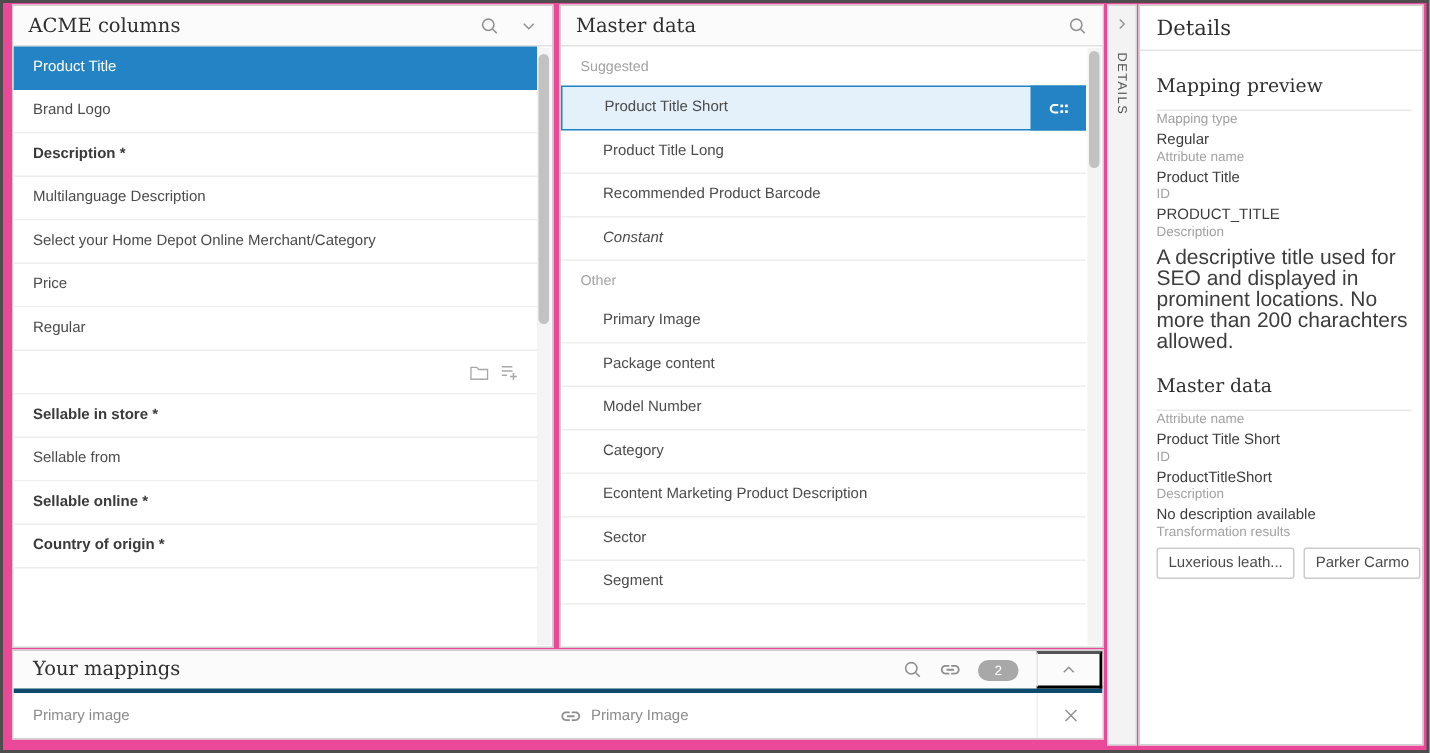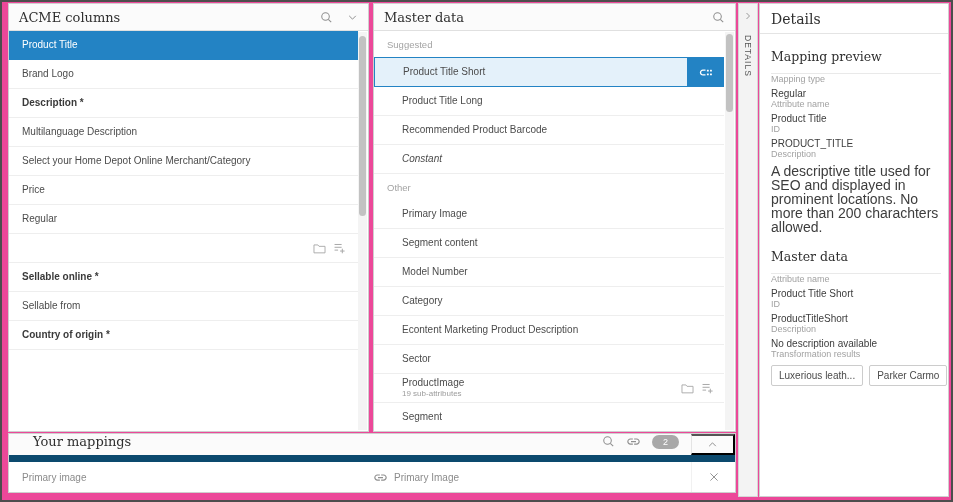--- a/index.html
+++ b/index.html
@@ -60,22 +60,22 @@
   .rp-value { margin-top:4px; font-size:10px; color:#3d3d3d; }
   .rp-desc { margin-top:5px; font-size:14px; line-height:14px; color:#3d3d3d; }
   .acme-logo { display:flex; align-items:center; gap:6px; padding-right:3px; }
   .acme-bars { display:flex; align-items:center; gap:2px; }
   .acme-bars i { display:block; width:2.5px; background:#e11b2e; border-radius:1px; }
   .acme-text { font-size:7px; font-weight:bold; letter-spacing:2.5px; color:#3a3a3a; }
   .chips { display:flex; gap:6px; margin-top:6px; }
   .chip { border:1px solid #cccccc; border-radius:2px; background:#fff; padding:4px 7px;
           font-size:10px; color:#4b4b4b; white-space:nowrap; }
   
-  .bp-header { height:28px; background:#fbfbfb; border-bottom:7px solid #0c4a6e;
-               display:flex; align-items:flex-start; padding:0 0 0 24px; position:relative; }
+  .bp-header { height:28px; background:#fbfbfb; border-bottom:3px solid #0c4a6e;
+               display:flex; align-items:center; padding:0 0 0 13px; position:relative; }
   .bp-icons { margin-left:auto; display:flex; align-items:center; gap:11px; padding-right:56px; }
   .badge { min-width:27px; height:14px; border-radius:8px; background:#a8a8a8; color:#fff;
            font-size:9px; display:flex; align-items:center; justify-content:center; }
   .bp-collapse { position:absolute; right:0; top:0; bottom:0; width:44px; border-left:1px solid #e4e4e4;
                  display:flex; align-items:center; justify-content:center; background:none; cursor:pointer; }
   .map-row { height:31px; border-bottom:1px solid #efefef; position:relative;
              display:flex; align-items:center; font-size:10px; color:#8b8b8b; }
   .map-row .src { padding-left:13px; }
   .map-row .tgt { position:absolute; left:364px; display:flex; align-items:center; gap:6px; }
   .map-row .close-btn { position:absolute; right:0; top:0; bottom:0; width:44px; background:none;
@@ -156,26 +156,31 @@
                   <line x1="2" y1="11.5" x2="7" y2="11.5"></line>
                   <line x1="13" y1="9.5" x2="13" y2="16"></line>
                   <line x1="9.8" y1="12.8" x2="16.2" y2="12.8"></line>
                 </g>
               </svg>
             </span>
           </span>
         </div>
         <div class="row bold">
           <div class="texts">
+            <span class="lbl">Sellable in store *</span>
+          </div>
+        </div>
+        <div class="row">
+          <div class="texts">
+            <span class="lbl">Sellable from</span>
+          </div>
+        </div>
+        <div class="row bold">
+          <div class="texts">
             <span class="lbl">Sellable online *</span>
-          </div>
-        </div>
-        <div class="row">
-          <div class="texts">
-            <span class="lbl">Sellable from</span>
           </div>
         </div>
         <div class="row bold">
           <div class="texts">
             <span class="lbl">Country of origin *</span>
           </div>
         </div>
       </div>
     <div class="sb">
         <div class="thumb left-thumb"></div>
@@ -228,21 +233,21 @@
           </div>
         </div>
         <div class="group-label">Other</div>
         <div class="mrow">
           <div class="texts">
             <span class="lbl">Primary Image</span>
           </div>
         </div>
         <div class="mrow">
           <div class="texts">
-            <span class="lbl">Segment content</span>
+            <span class="lbl">Package content</span>
           </div>
         </div>
         <div class="mrow">
           <div class="texts">
             <span class="lbl">Model Number</span>
           </div>
         </div>
         <div class="mrow">
           <div class="texts">
             <span class="lbl">Category</span>
@@ -250,44 +255,20 @@
         </div>
         <div class="mrow">
           <div class="texts">
             <span class="lbl">Econtent Marketing Product Description</span>
           </div>
         </div>
         <div class="mrow">
           <div class="texts">
             <span class="lbl">Sector</span>
           </div>
-        </div>
-        <div class="mrow">
-          <div class="texts">
-            <span class="lbl">ProductImage</span>
-            <span class="sub">19 sub-attributes</span>
-          </div>
-          <span class="row-icons">
-            <span class="ricon">
-              <svg width="13" height="11" viewBox="0 0 20 16">
-                <path d="M1.5 2.5h6l1.8 2.2h9.2v10H1.5z" fill="none" stroke="#a8a8a8" stroke-width="1.4"></path>
-              </svg>
-            </span>
-            <span class="ricon">
-              <svg width="13" height="12" viewBox="0 0 18 17">
-                <g stroke="#a8a8a8" stroke-width="1.4">
-                  <line x1="2" y1="3.5" x2="12" y2="3.5"></line>
-                  <line x1="2" y1="7.5" x2="12" y2="7.5"></line>
-                  <line x1="2" y1="11.5" x2="7" y2="11.5"></line>
-                  <line x1="13" y1="9.5" x2="13" y2="16"></line>
-                  <line x1="9.8" y1="12.8" x2="16.2" y2="12.8"></line>
-                </g>
-              </svg>
-            </span>
-          </span>
         </div>
         <div class="mrow">
           <div class="texts">
             <span class="lbl">Segment</span>
           </div>
         </div>
       </div>
     <div class="sb">
         <div class="thumb middle-thumb"></div>
       </div>

